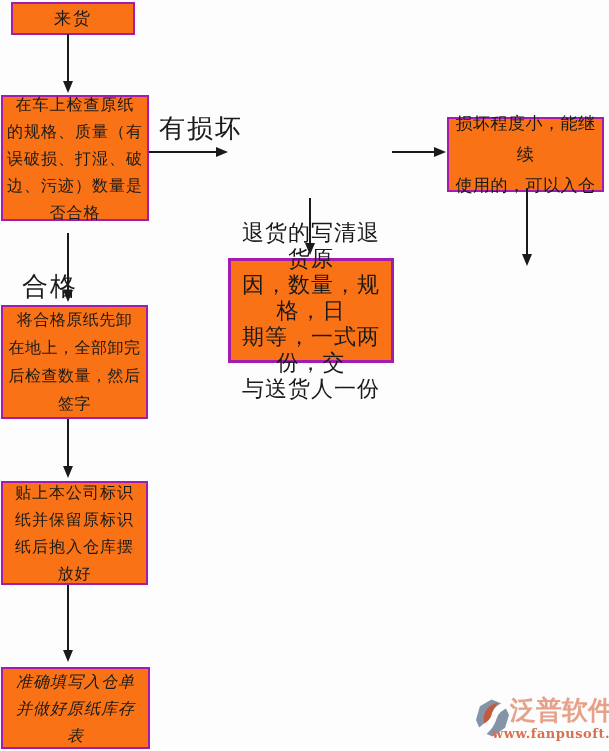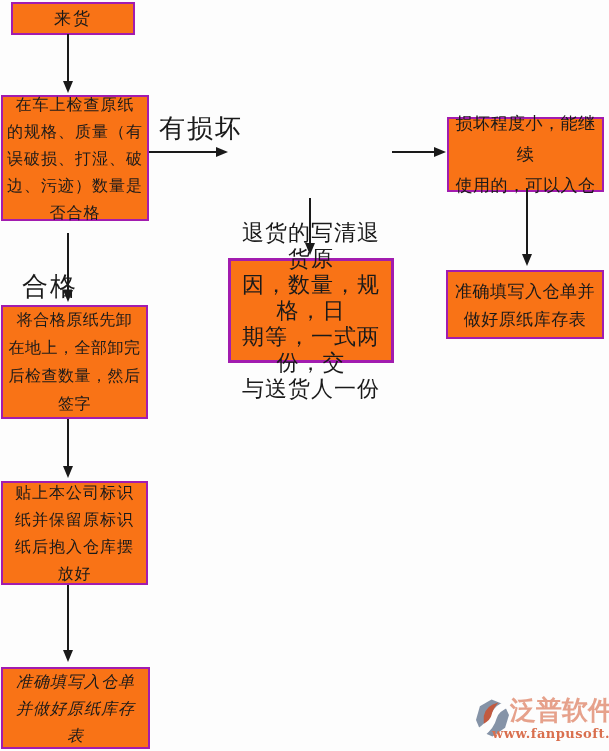--- a/index.html
+++ b/index.html
@@ -80,22 +80,20 @@
 的规格、质量（有
 误破损、打湿、破
 边、污迹）数量是
 否合格</div>
   <div class="box" id="node-minor">损坏程度小，能继续
 使用的，可以入仓</div>
   <div class="box" id="node-return">退货的写清退货原
 因，数量，规格，日
 期等，一式两份，交
 与送货人一份</div>
-  <div class="box" id="node-warehouse-right">准确填写入仓单并
-做好原纸库存表</div>
   <div class="box" id="node-unload">将合格原纸先卸
 在地上，全部卸完
 后检查数量，然后
 签字</div>
   <div class="box" id="node-paste">贴上本公司标识
 纸并保留原标识
 纸后抱入仓库摆
 放好</div>
   <div class="box" id="node-warehouse-left">准确填写入仓单
 并做好原纸库存

